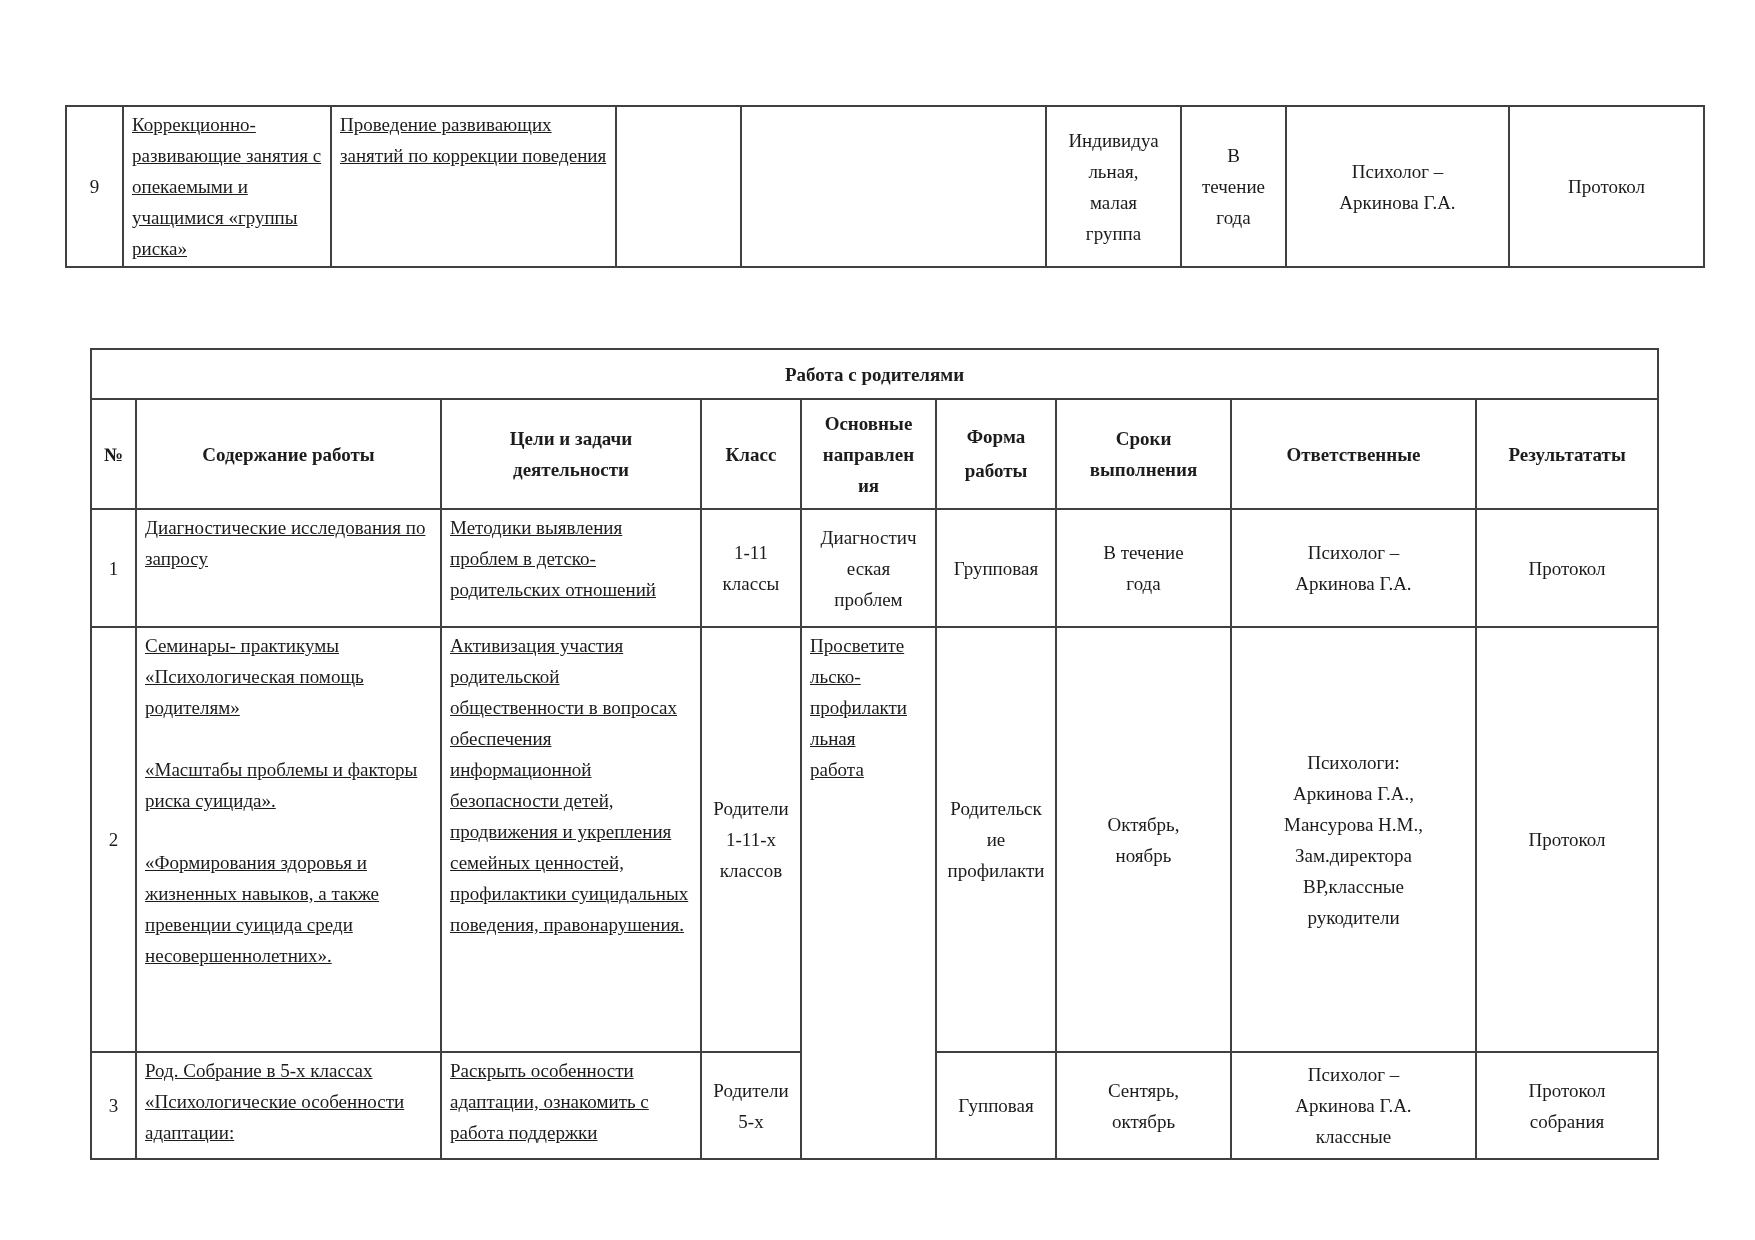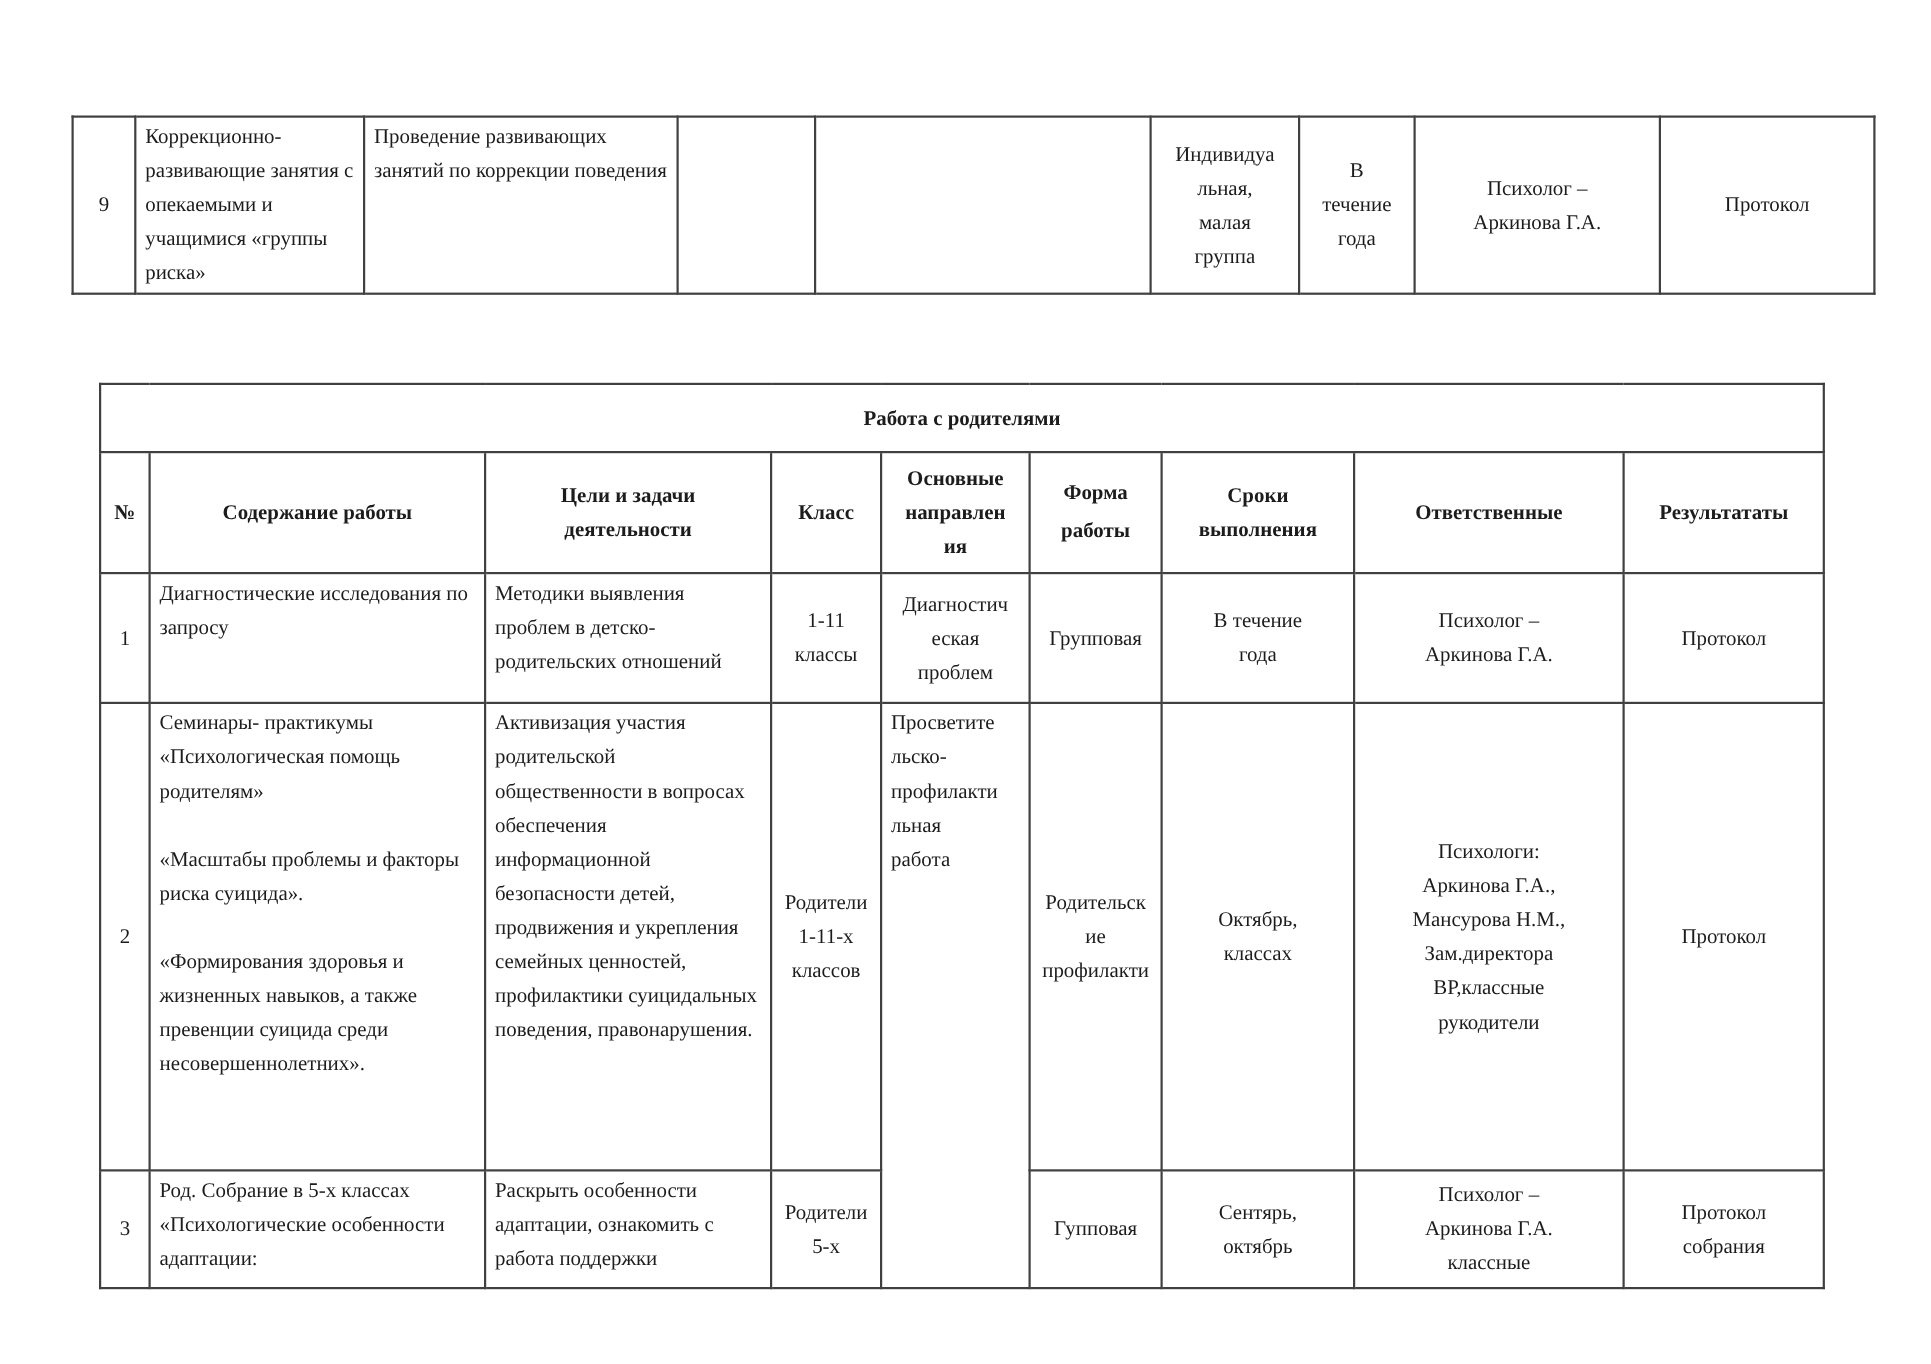--- a/index.html
+++ b/index.html
@@ -17,28 +17,28 @@
     line-height:31px;
     text-align:center;
     vertical-align:middle;
     white-space:pre-line;
     overflow:hidden;
     word-wrap:break-word;
   }
   .t1{left:65px;top:105px;width:1638px;}
   .t1 tr{height:158px;}
   .t2{left:90px;top:348px;width:1567px;}
-  .tr-title{height:62px;border-radius:22px;}
+  .tr-title{height:50px;border-radius:22px;}
   .tr-head{height:110px;}
   .tr-r1{height:118px;}
   .tr-r2{height:425px;}
   .tr-r3{height:107px;}
   .bold{font-weight:bold;}
   .ta-l{text-align:left;}
-  .va-t{vertical-align:top;}
+  .va-t{vertical-align:top;text-decoration:underline;}
   .lh-lg{line-height:34px;}
 </style>
 </head>
 <body>
 
 <div class="page">
 
   <table class="t1">
     <colgroup>
       <col style="width:57px">
@@ -137,21 +137,21 @@
 классов</td>
       <td rowspan="2" class="ta-l va-t">Просветите
 льско-
 профилакти
 льная
 работа</td>
       <td>Родительск
 ие
 профилакти</td>
       <td>Октябрь,
-классах</td>
+ноябрь</td>
       <td>Психологи:
 Аркинова Г.А.,
 Мансурова Н.М.,
 Зам.директора
 ВР,классные
 рукодители</td>
       <td>Протокол</td>
     </tr>
 
     <tr class="tr-r3">

